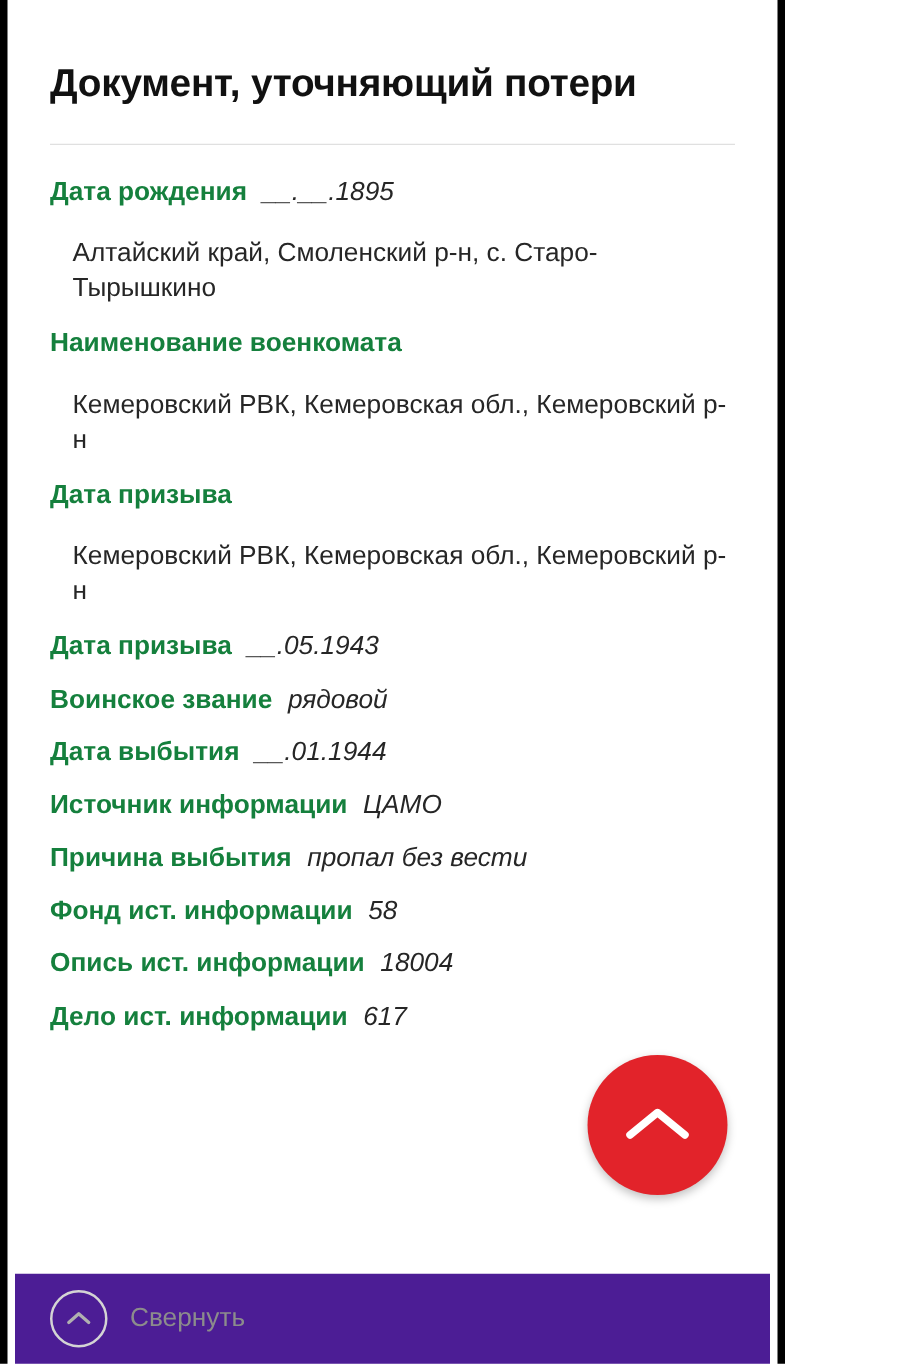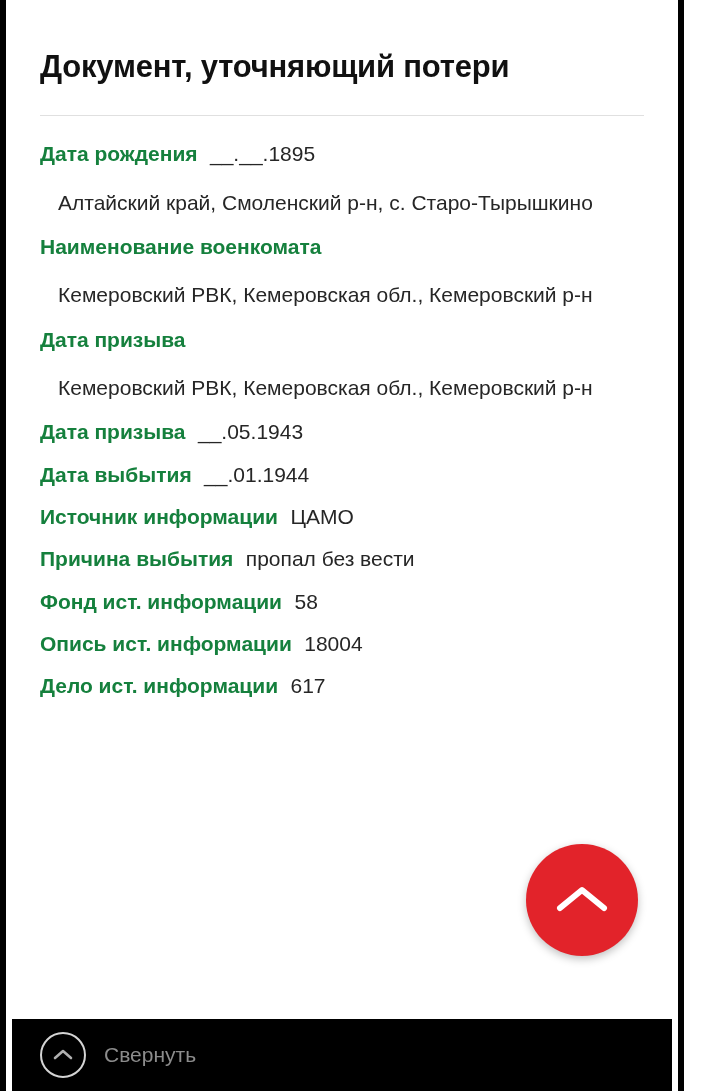--- a/index.html
+++ b/index.html
@@ -10,21 +10,21 @@
   body {
     width: 720px;
     height: 1091px;
     position: relative;
     font-family: "Liberation Sans", sans-serif;
     color: #1a1a1a;
     overflow: hidden;
   }
   .page {
     position: relative;
-    width: 684px;
+    width: 628px;
     height: 1091px;
     box-sizing: border-box;
     background: #fff;
     border-left: 6px solid #000;
     border-right: 6px solid #000;
   }
   .content {
     padding: 40px 34px 0 34px;
   }
   .doc-title {
@@ -54,20 +54,21 @@
     line-height: 1.35;
   }
   .value {
     font-size: 21px;
     font-weight: normal;
     color: #262626;
     line-height: 1.35;
   }
   .field-inline .value {
     margin-left: 8px;
+    font-style: italic;
   }
   .field-block .value {
     display: block;
     margin-top: 20px;
     padding-left: 18px;
     max-width: 600px;
   }
   .field-block {
     margin-bottom: 16px;
   }
@@ -91,21 +92,21 @@
   .collapse-bar {
     position: absolute;
     left: 6px;
     right: 6px;
     bottom: 0;
     height: 72px;
     display: flex;
     align-items: center;
     padding-left: 28px;
     box-sizing: border-box;
-    background: #000000;
+    background: #4c1d95;
     cursor: pointer;
   }
   .collapse-icon {
     width: 42px;
     height: 42px;
     border-radius: 50%;
     border: 2px solid #d4d4d4;
     display: flex;
     align-items: center;
     justify-content: center;
@@ -144,20 +145,24 @@
     <div class="field field-block">
       <span class="label">Дата призыва</span>
       <span class="value">Кемеровский РВК, Кемеровская обл., Кемеровский р-н</span>
     </div>
 
     <div class="field field-inline">
       <span class="label">Дата призыва</span>
       <span class="value">__.05.1943</span>
     </div>
 
+    <div class="field field-inline">
+      <span class="label">Воинское звание</span>
+      <span class="value">рядовой</span>
+    </div>
 
     <div class="field field-inline">
       <span class="label">Дата выбытия</span>
       <span class="value">__.01.1944</span>
     </div>
 
     <div class="field field-inline">
       <span class="label">Источник информации</span>
       <span class="value">ЦАМО</span>
     </div>

